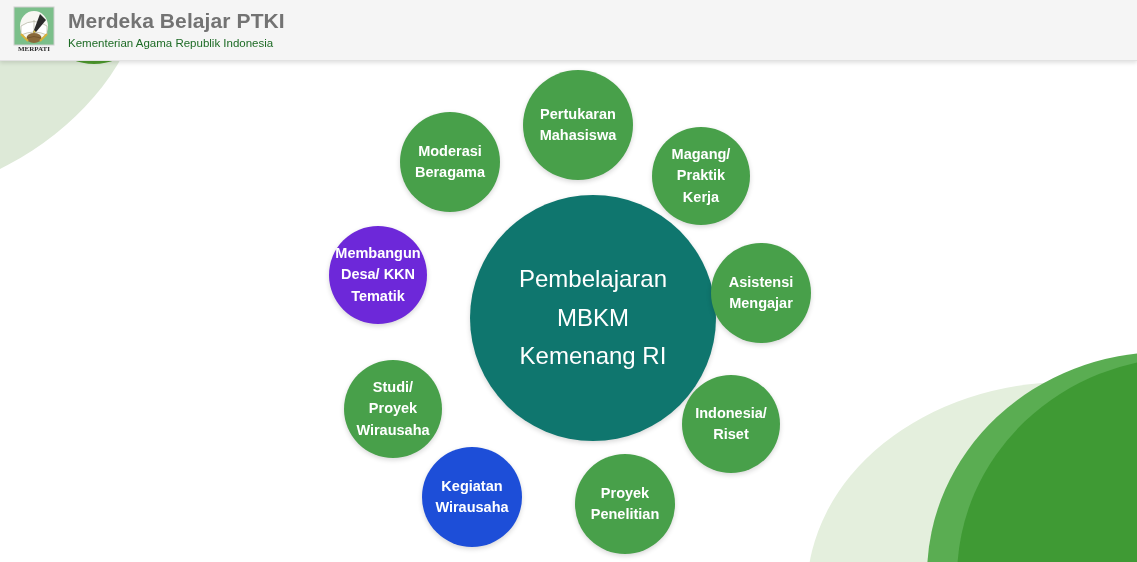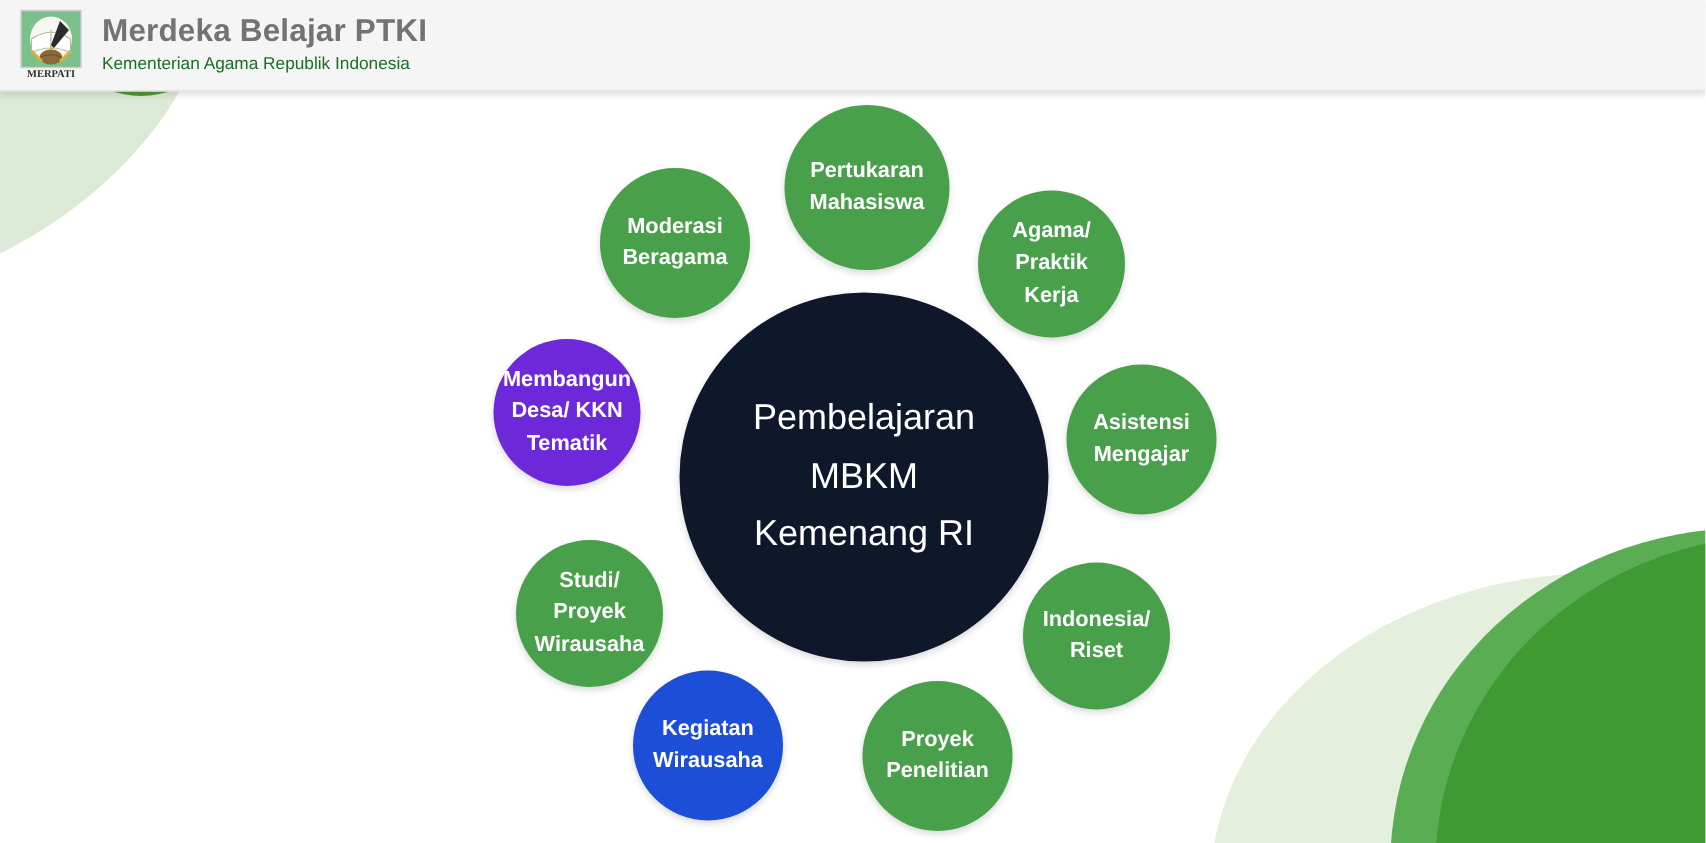--- a/index.html
+++ b/index.html
@@ -204,31 +204,31 @@
         <text x="22" y="45" font-family="'Liberation Serif', serif" font-size="7" font-weight="bold" fill="#2d2d2d" text-anchor="middle">MERPATI</text>
       </svg>
     </div>
     <div class="brand-titles">
       <div class="brand-title">Merdeka Belajar PTKI</div>
       <div class="brand-subtitle">Kementerian Agama Republik Indonesia</div>
     </div>
   </div>
 
   <div id="diagram">
-      <div class="node node-center" style="width: 246px; height: 246px; left: 453px; top: 195px; background: #0f172a;">
+      <div class="node node-center" style="width: 246px; height: 246px; left: 470px; top: 195px; background: #0f766e;">
         <div class="node-label"><span>Pembelajaran</span><br><span>MBKM</span><br><span>Kemenang RI</span></div>
       </div>
       <div class="node node-spoke" style="width: 110px; height: 110px; left: 523px; top: 70px; background: rgb(72, 160, 74);">
         <div class="node-label"><span>Pertukaran</span><br><span>Mahasiswa</span></div>
       </div>
       <div class="node node-spoke" style="width: 100px; height: 100px; left: 400px; top: 112px; background: rgb(72, 160, 74);">
         <div class="node-label"><span>Moderasi</span><br><span>Beragama</span></div>
       </div>
       <div class="node node-spoke" style="width: 98px; height: 98px; left: 652px; top: 127px; background: rgb(72, 160, 74);">
-        <div class="node-label"><span>Agama/</span><br><span>Praktik Kerja</span></div>
+        <div class="node-label"><span>Magang/</span><br><span>Praktik Kerja</span></div>
       </div>
       <div class="node node-spoke" style="width: 98px; height: 98px; left: 329px; top: 226px; background: #6d28d9;">
         <div class="node-label"><span>Membangun</span><br><span>Desa/ KKN</span><br><span>Tematik</span></div>
       </div>
       <div class="node node-spoke" style="width: 100px; height: 100px; left: 711px; top: 243px; background: rgb(72, 160, 74);">
         <div class="node-label"><span>Asistensi</span><br><span>Mengajar</span></div>
       </div>
       <div class="node node-spoke" style="width: 98px; height: 98px; left: 344px; top: 360px; background: rgb(72, 160, 74);">
         <div class="node-label"><span>Studi/ Proyek</span><br><span>Wirausaha</span></div>
       </div>

